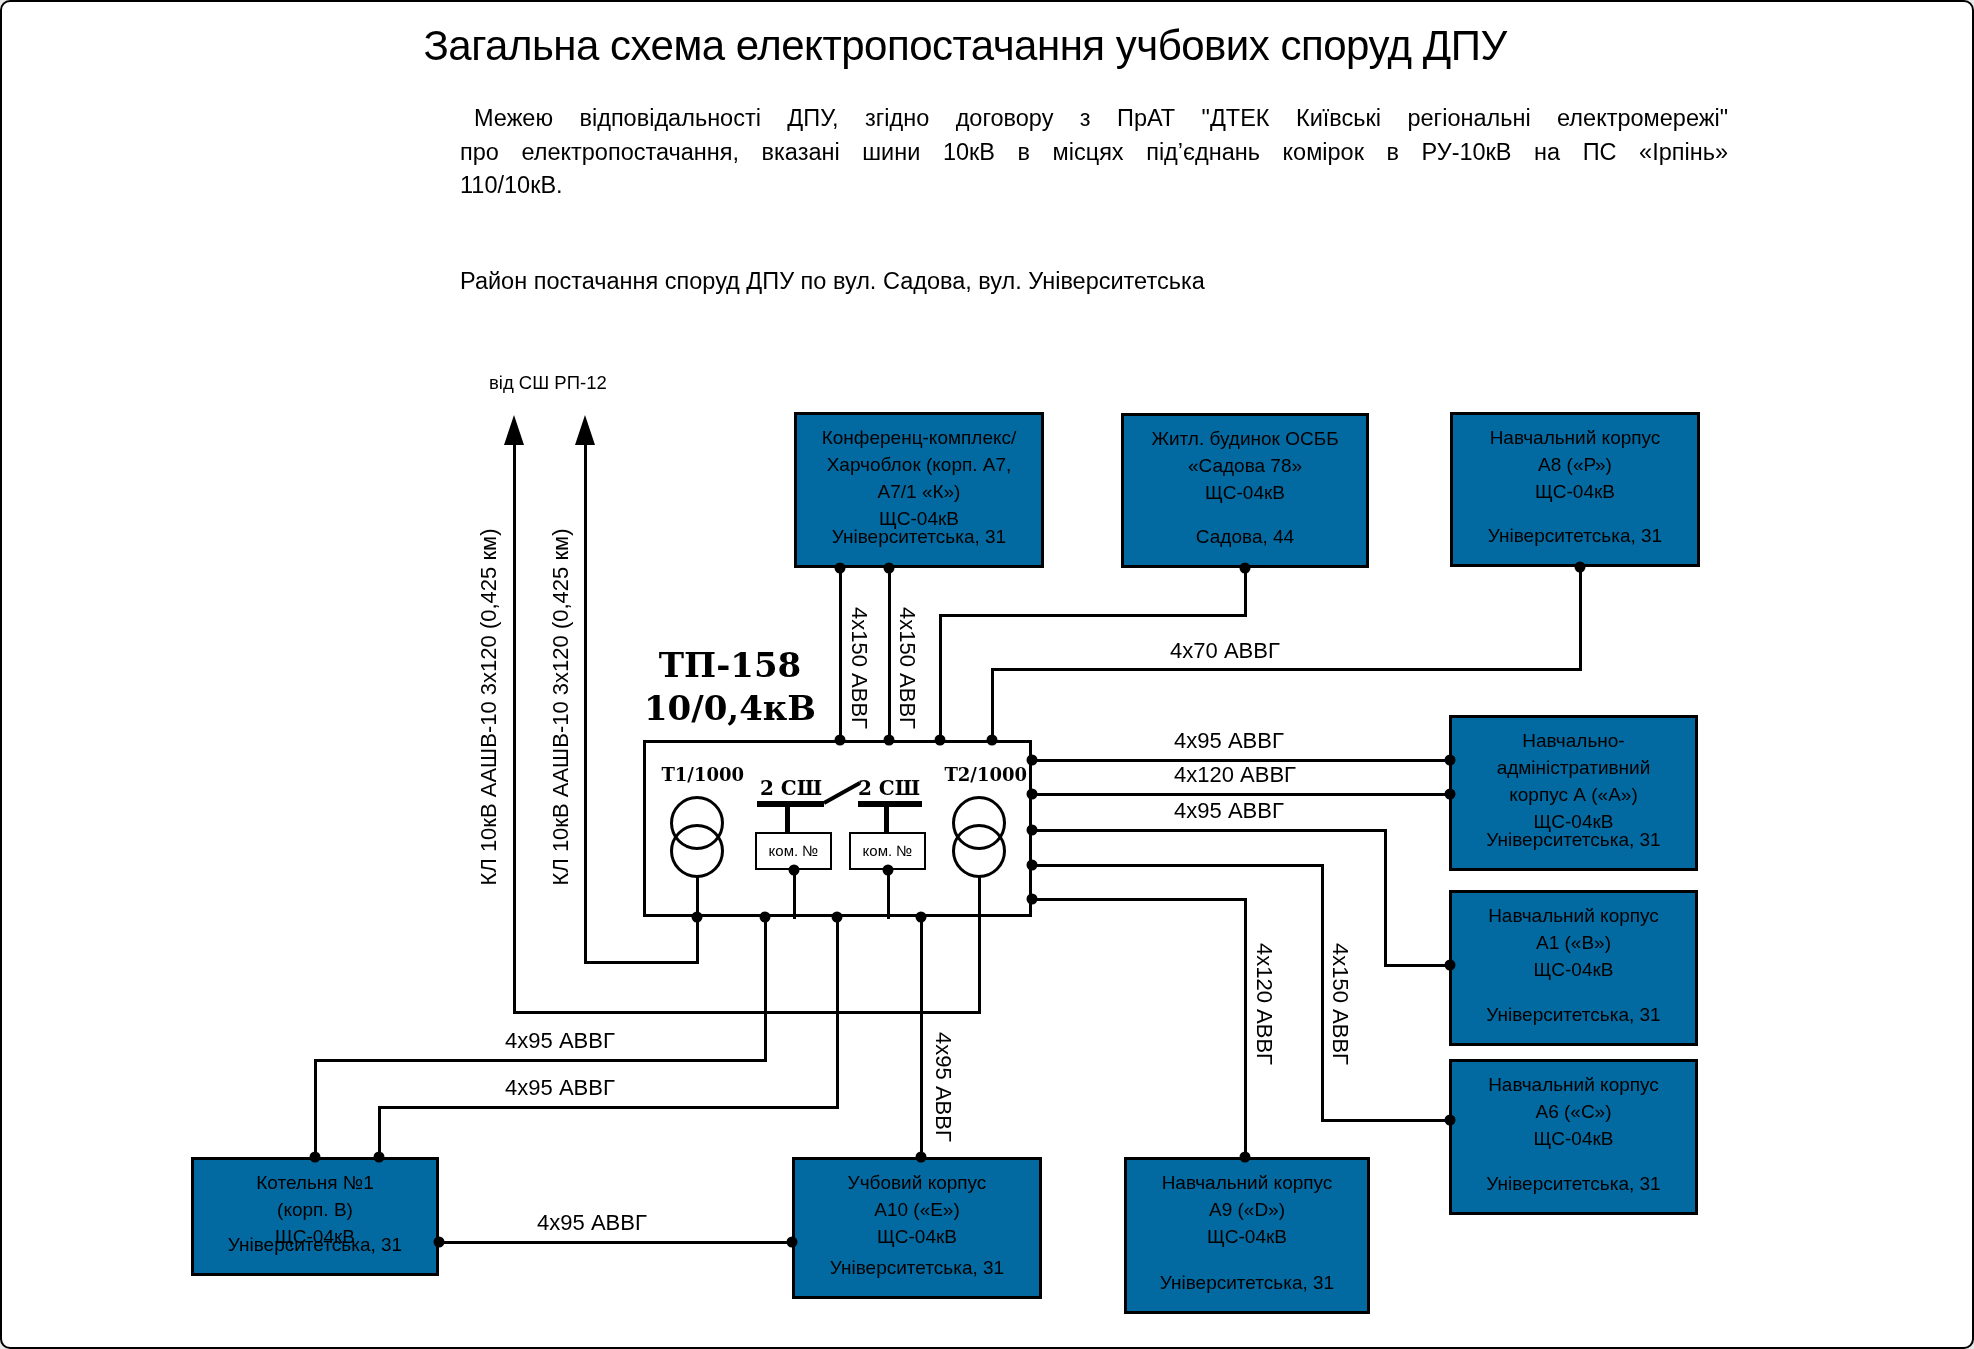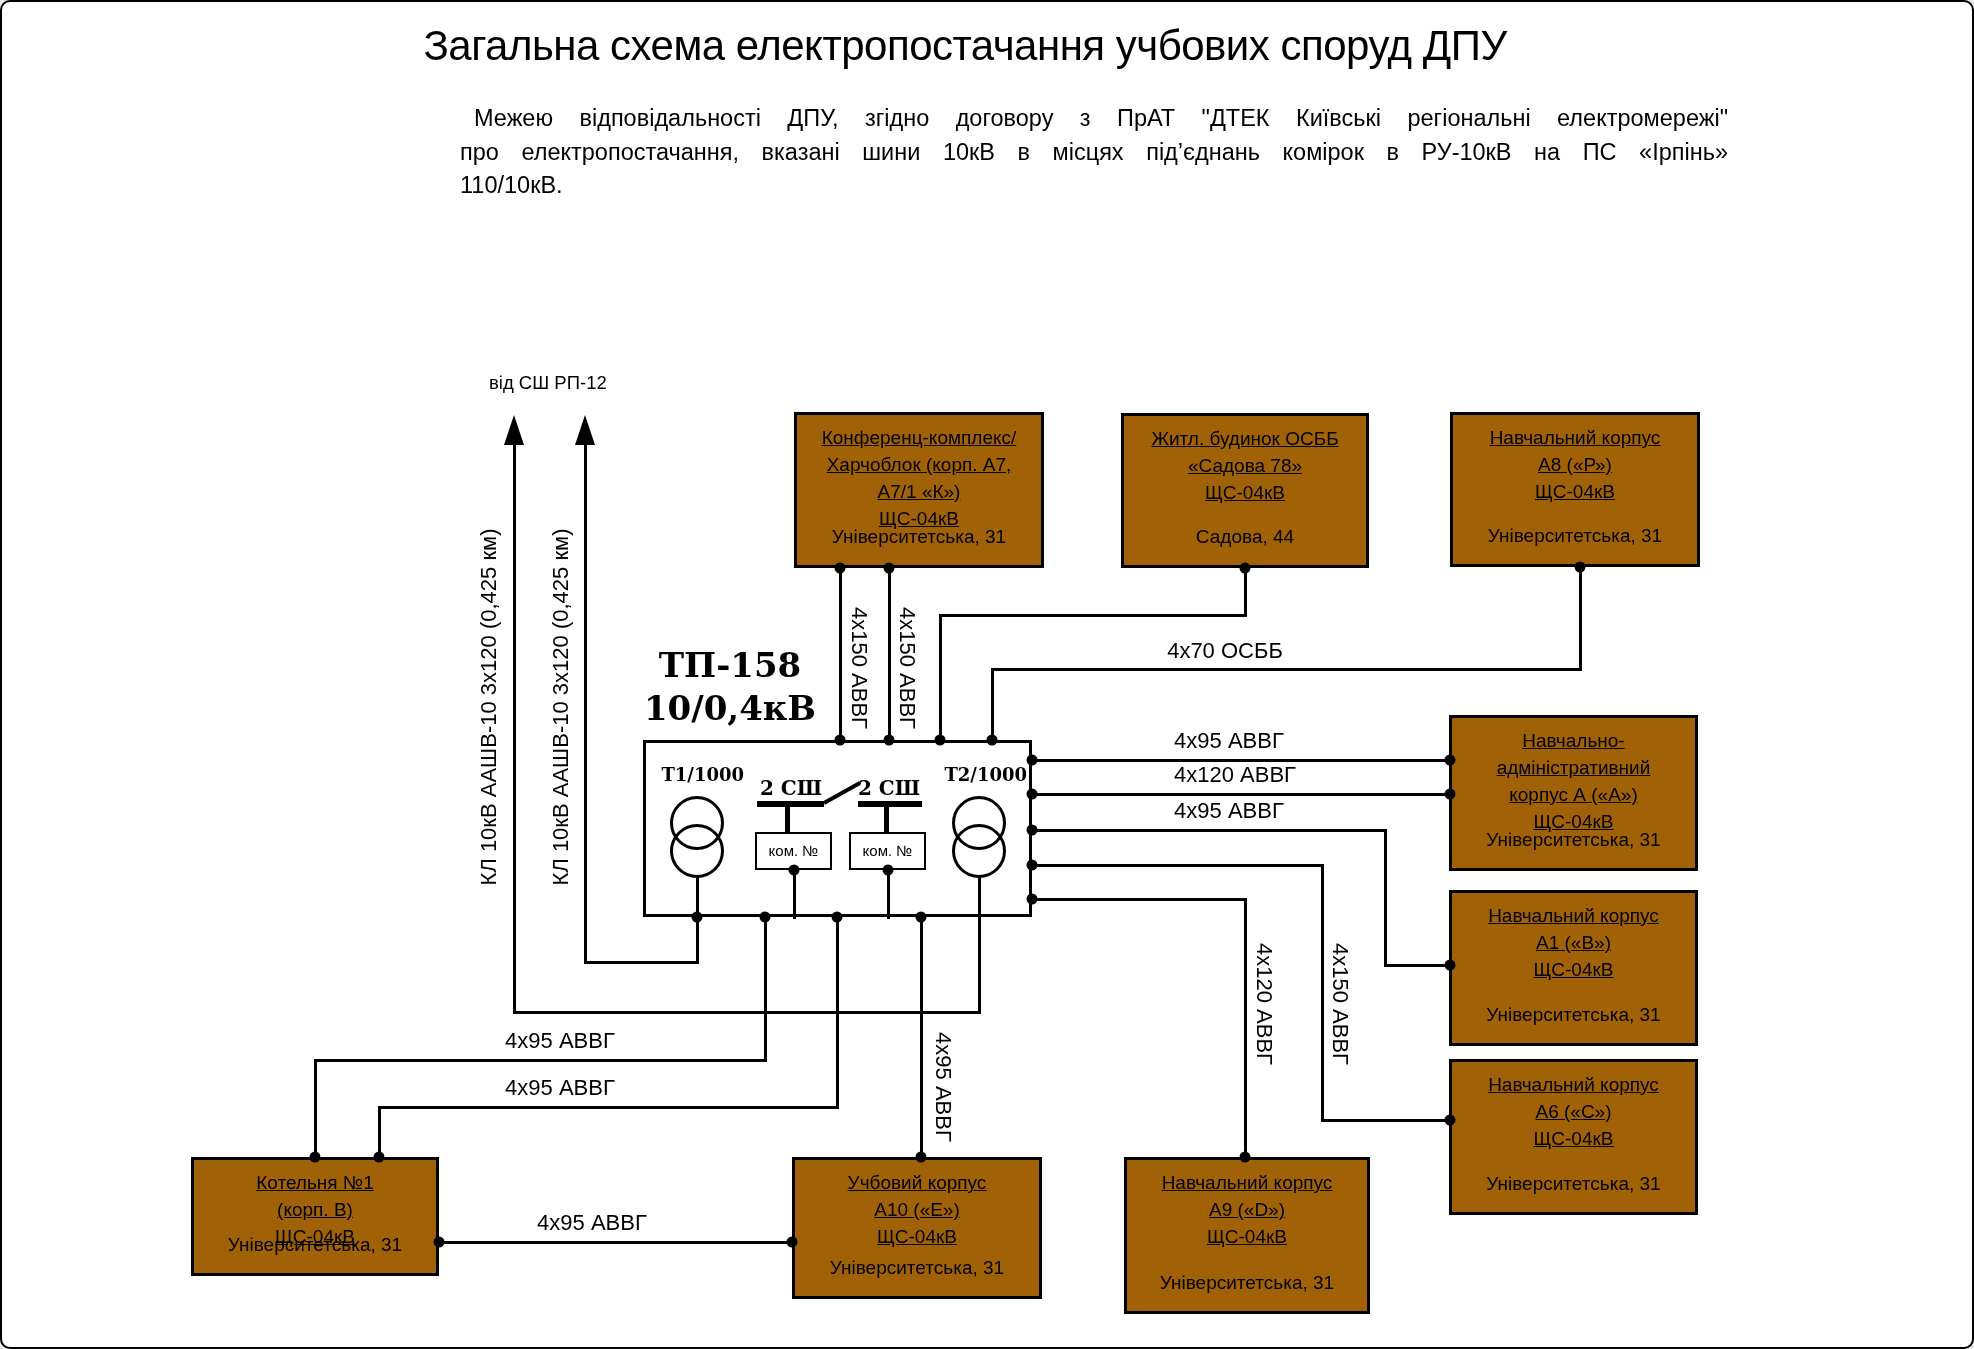--- a/index.html
+++ b/index.html
@@ -20,22 +20,22 @@
     font-size:42px;letter-spacing:-0.5px;white-space:nowrap;
   }
   .para{position:absolute;left:458px;top:100px;width:1268px;font-size:23.5px;line-height:33.5px;}
   .pline{white-space:normal;}
   .pline.just{text-align:justify;text-align-last:justify;}
   .pline.ind{padding-left:14px;box-sizing:border-box;}
   .district{position:absolute;left:458px;top:266px;font-size:23.5px;white-space:nowrap;}
 
   
   .nbox{
-    position:absolute;border:3px solid #000;background:#a16207;box-sizing:border-box;
-    text-align:center;font-size:19px;line-height:27px;z-index:1;text-decoration:underline;
+    position:absolute;border:3px solid #000;background:#0369a1;box-sizing:border-box;
+    text-align:center;font-size:19px;line-height:27px;z-index:1;
   }
   .nname{margin-top:9px;white-space:pre-line;}
   .naddr{position:absolute;left:0;right:0;bottom:15px;}
 
   
   .tpbox{position:absolute;left:641px;top:738px;width:389px;height:177px;
     border:3px solid #000;background:#fff;box-sizing:border-box;z-index:1;}
   .tpname{
     position:absolute;left:616px;top:642px;width:224px;text-align:center;
     font-family:"DejaVu Serif","Liberation Serif",serif;font-weight:bold;
@@ -78,20 +78,21 @@
 <div class="page">
 
   <div class="title">Загальна схема електропостачання учбових споруд ДПУ</div>
 
   <div class="para">
     <div class="pline just ind">Межею відповідальності ДПУ, згідно договору з ПрАТ "ДТЕК Київські регіональні електромережі"</div>
     <div class="pline just">про електропостачання, вказані шини 10кВ в місцях під’єднань комірок в РУ-10кВ на ПС «Ірпінь»</div>
     <div class="pline">110/10кВ.</div>
   </div>
 
+  <div class="district">Район постачання споруд ДПУ по вул. Садова, вул. Університетська</div>
 
   <div class="srclbl">від  СШ РП-12</div>
   <div class="ahead" style="left:502px;top:413px"></div>
   <div class="ahead" style="left:573px;top:413px"></div>
   <div class="clbl rotm90" style="left:487px;top:705px">КЛ 10кВ ААШВ-10 3х120 (0,425 км)</div>
   <div class="clbl rotm90" style="left:559px;top:705px">КЛ 10кВ ААШВ-10 3х120 (0,425 км)</div>
 
   <div id="wires">
       <div class="wire" style="left: 510.5px; top: 438.5px; width: 3px; height: 573px;"></div>
       <div class="wire" style="left: 581.5px; top: 438.5px; width: 3px; height: 523px;"></div>
@@ -233,21 +234,21 @@
   <div class="tieswitch" style="left:822px;top:799px"></div>
   <div class="kombox" style="left:753px;top:830px">ком. №</div>
   <div class="kombox" style="left:847px;top:830px">ком. №</div>
 
   <div class="clbl rot90" style="left:857px;top:666px">4х150 АВВГ</div>
   <div class="clbl rot90" style="left:905px;top:666px">4х150 АВВГ</div>
   <div class="clbl rot90" style="left:941px;top:1085px">4х95 АВВГ</div>
   <div class="clbl rot90" style="left:1262px;top:1002px">4х120 АВВГ</div>
   <div class="clbl rot90" style="left:1338px;top:1002px">4х150 АВВГ</div>
 
-  <div class="clbl hlbl" style="left:1223px;top:662px">4х70 ОСББ</div>
+  <div class="clbl hlbl" style="left:1223px;top:662px">4х70 АВВГ</div>
   <div class="clbl hlbl" style="left:1227px;top:752px">4х95 АВВГ</div>
   <div class="clbl hlbl" style="left:1233px;top:786px">4х120 АВВГ</div>
   <div class="clbl hlbl" style="left:1227px;top:822px">4х95 АВВГ</div>
   <div class="clbl hlbl" style="left:558px;top:1052px">4х95 АВВГ</div>
   <div class="clbl hlbl" style="left:558px;top:1099px">4х95 АВВГ</div>
   <div class="clbl hlbl" style="left:590px;top:1234px">4х95 АВВГ</div>
 
 </div>
 
 </body></html>

